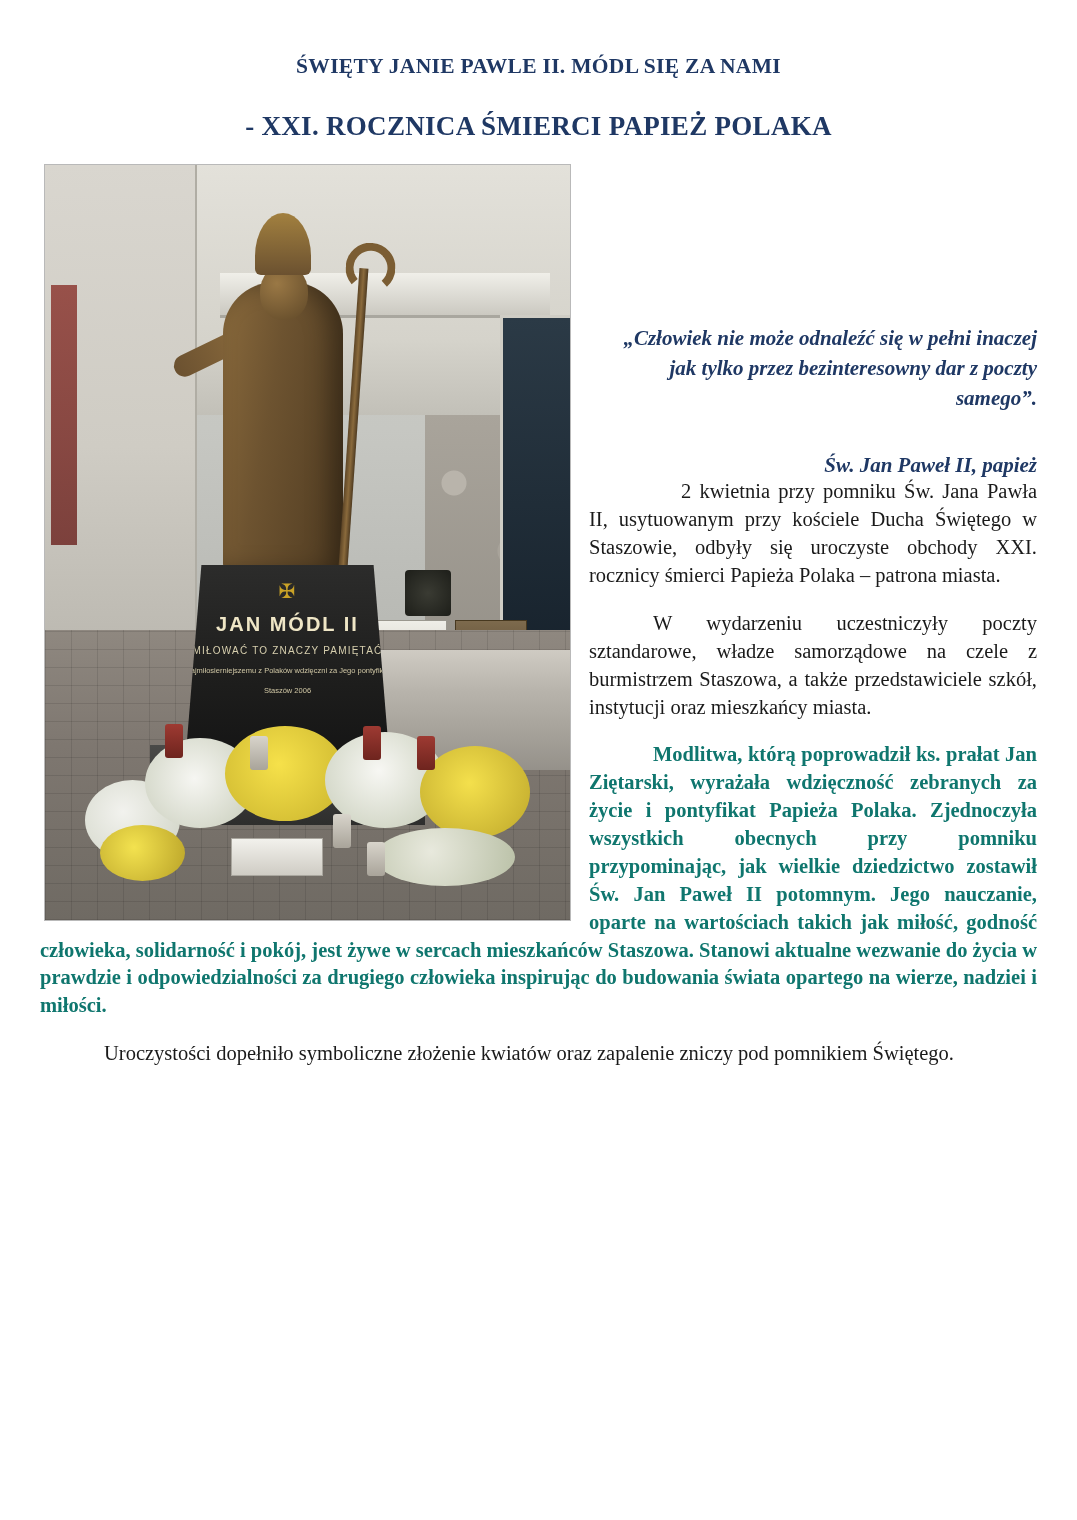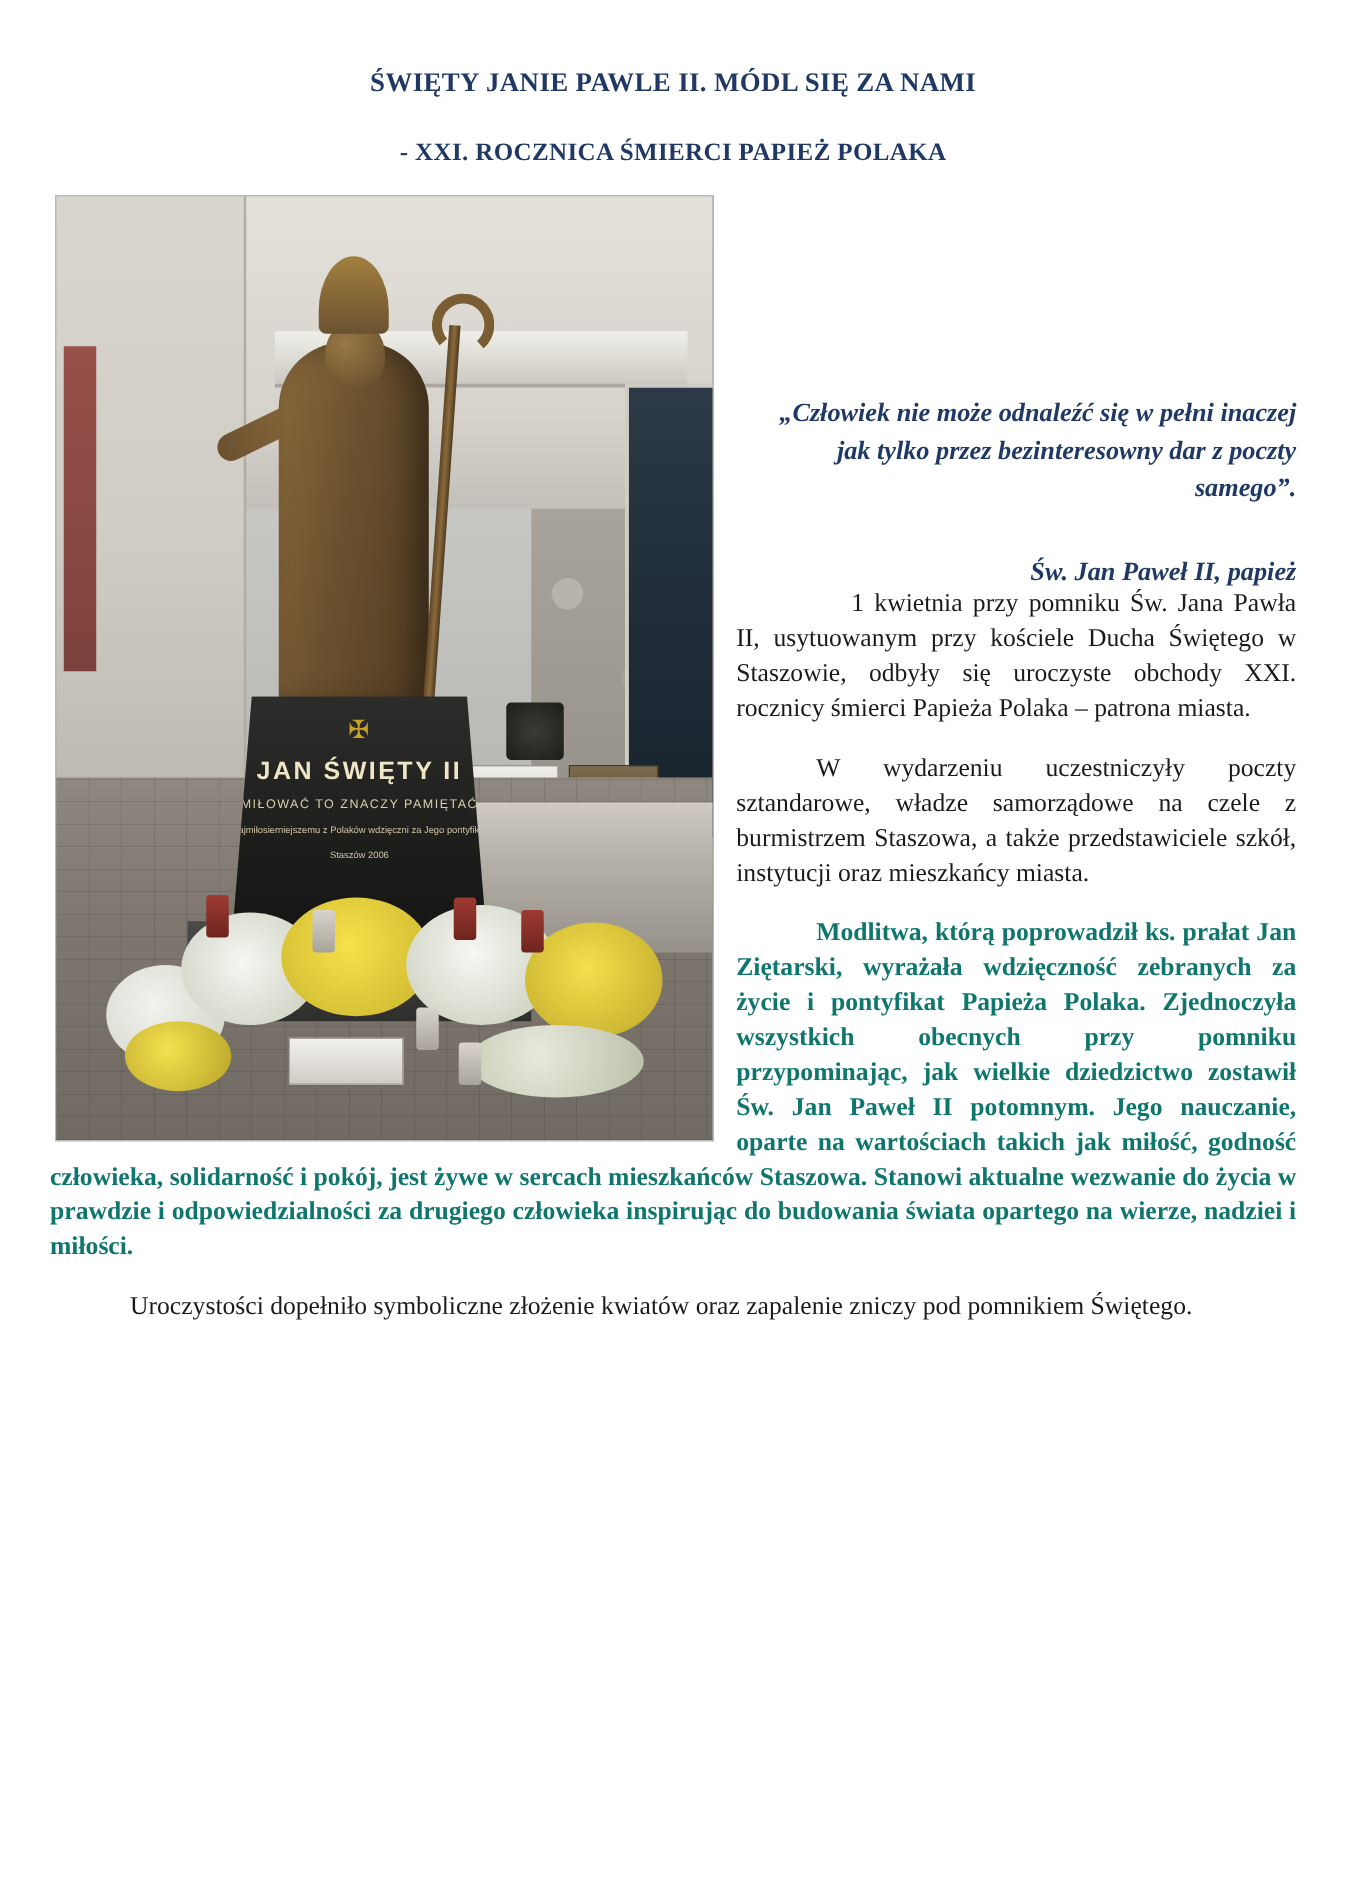--- a/index.html
+++ b/index.html
@@ -29,21 +29,21 @@
     font-family: "Liberation Serif", serif;
     font-weight: bold;
     font-size: 21.5px;
     letter-spacing: 0.3px;
     color: #1f3864;
     margin: 14px 0 0 0;
   }
   .title-line-2 {
     font-family: "Liberation Serif", serif;
     font-weight: bold;
-    font-size: 20px;
+    font-size: 27px;
     letter-spacing: 0.3px;
     color: #1f3864;
     margin: 32px 0 0 0;
   }
   .content {
     margin-top: 22px;
     position: relative;
   }
   .photo {
     width: 525px;
@@ -254,21 +254,21 @@
       <div class="ph-pedestal-base"></div>
 
       <div class="ph-statue-arm"></div>
       <div class="ph-statue-body"></div>
       <div class="ph-statue-head"></div>
       <div class="ph-statue-mitre"></div>
       <div class="ph-crosier"></div>
 
       <div class="ph-pedestal">
         <div class="ph-ped-emblem">✠</div>
-        <div class="ph-ped-title">JAN ŚWIĘTY II</div>
+        <div class="ph-ped-title">JAN MÓDL II</div>
         <div class="ph-ped-sub">MIŁOWAĆ TO ZNACZY PAMIĘTAĆ</div>
         <div class="ph-ped-note">Najmiłosierniejszemu z Polaków wdzięczni za Jego pontyfikat</div>
         <div class="ph-ped-note">Staszów 2006</div>
       </div>
 
       <div class="ph-flowers">
         <div class="fl" style="left:10px;  top:60px;  width:95px; height:80px; background:radial-gradient(circle at 40% 40%,#f2f2ee,#cfd3c4);"></div>
         <div class="fl" style="left:70px;  top:18px;  width:110px;height:90px; background:radial-gradient(circle at 45% 45%,#f6f6f2,#c6cbb8);"></div>
         <div class="fl" style="left:150px; top:6px;   width:120px;height:95px; background:radial-gradient(circle at 45% 40%,#f6e14a,#c8b22c);"></div>
         <div class="fl" style="left:250px; top:12px;  width:120px;height:96px; background:radial-gradient(circle at 45% 40%,#f7f7f3,#c3c9b4);"></div>
@@ -285,20 +285,20 @@
       <div class="ph-candle" style="left:322px; bottom:44px;"></div>
       <div class="ph-planter"></div>
     </div>
 
     <div class="quote-block">
       <div class="quote-text">„Człowiek nie może odnaleźć się w pełni inaczej  jak tylko przez bezinteresowny dar z poczty samego”.</div>
       <div class="quote-author">Św. Jan Paweł II, papież</div>
     </div>
 
     <div class="body-text">
-      <p class="para first"><span class="lead-indent"></span><span>1 kwietnia przy pomniku Św. Jana Pawła II, usytuowanym przy kościele Ducha Świętego w Staszowie, odbyły się uroczyste obchody XXI. rocznicy śmierci Papieża Polaka – patrona miasta.</span></p>
+      <p class="para first"><span class="lead-indent"></span><span>2 kwietnia przy pomniku Św. Jana Pawła II, usytuowanym przy kościele Ducha Świętego w Staszowie, odbyły się uroczyste obchody XXI. rocznicy śmierci Papieża Polaka – patrona miasta.</span></p>
       <p class="para">W wydarzeniu uczestniczyły poczty sztandarowe, władze samorządowe na czele z burmistrzem Staszowa, a także przedstawiciele szkół, instytucji oraz mieszkańcy miasta.</p>
       <p class="para bold-blue">Modlitwa, którą poprowadził ks. prałat Jan Ziętarski, wyrażała wdzięczność zebranych za życie i pontyfikat Papieża Polaka. Zjednoczyła wszystkich obecnych przy pomniku przypominając, jak wielkie dziedzictwo zostawił Św. Jan Paweł II potomnym. Jego nauczanie, oparte na wartościach takich jak miłość, godność człowieka, solidarność i pokój, jest żywe w sercach mieszkańców Staszowa. Stanowi aktualne wezwanie do życia w prawdzie i odpowiedzialności za drugiego człowieka inspirując do budowania świata opartego na wierze, nadziei i miłości.</p>
       <p class="para">Uroczystości dopełniło symboliczne złożenie kwiatów oraz zapalenie zniczy pod pomnikiem Świętego.</p>
     </div>
 
   </div>
 </div>
 
 </body></html>

